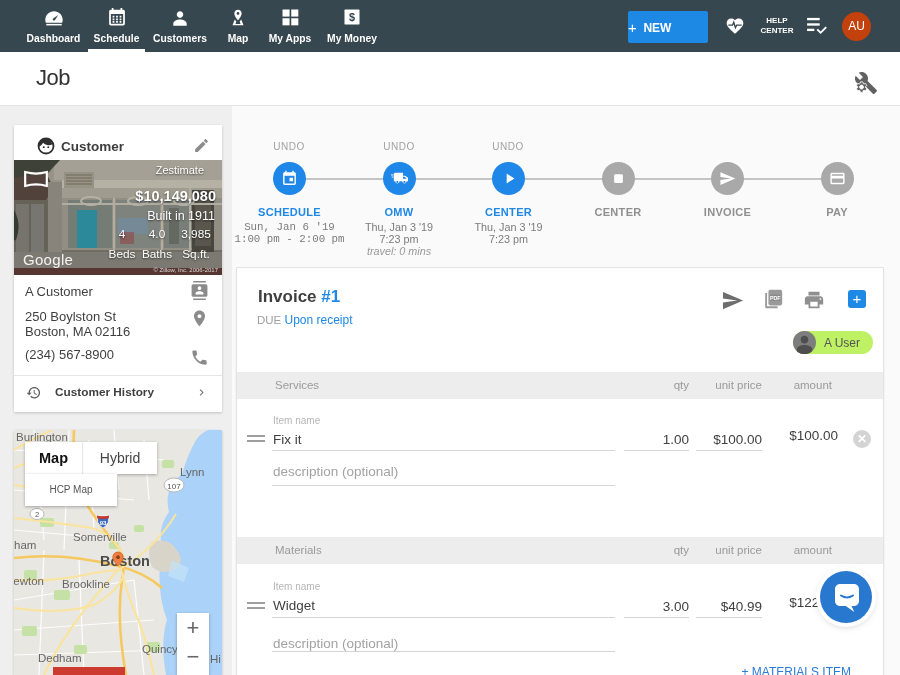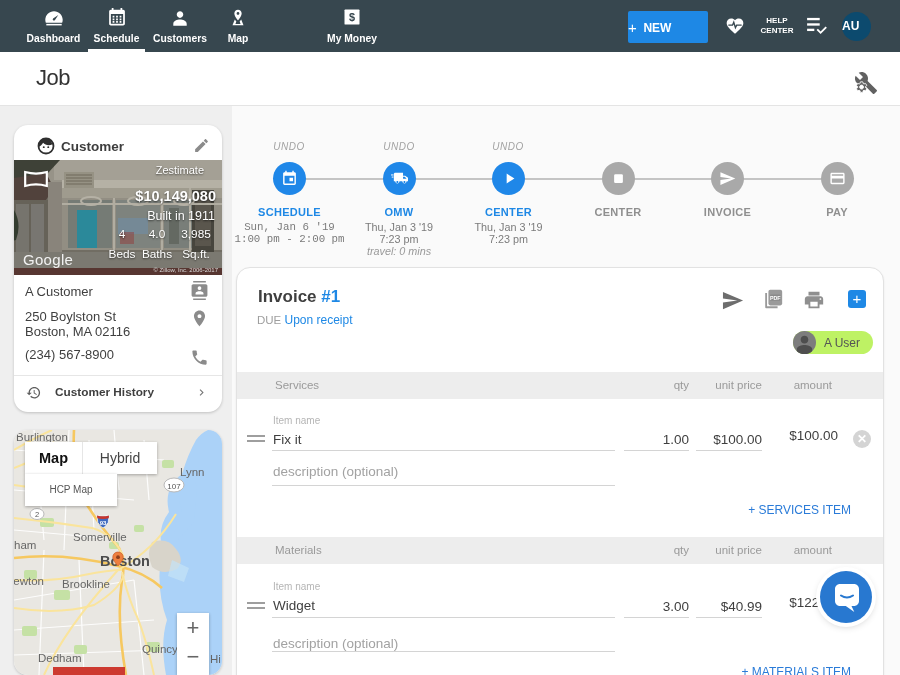--- a/index.html
+++ b/index.html
@@ -7,41 +7,41 @@
 #page { position:relative; width:900px; height:675px; }
 
 
 #nav { position:absolute; top:0; left:0; width:900px; height:52px; background:#37474f; }
 .tab { position:absolute; top:0; height:52px; color:#fff; text-align:center; }
 .tab .ticon { position:absolute; top:7px; left:50%; transform:translateX(-50%); }
 .tab .tlabel { position:absolute; bottom:8.5px; width:100%; font-size:10.3px; font-weight:bold; letter-spacing:0; }
 .tab.active::after { content:""; position:absolute; bottom:0; left:0; width:100%; height:3px; background:#fff; }
 #newbtn { position:absolute; left:628px; top:11px; width:80px; height:32px; background:#1e88e5; border-radius:2px; color:#fff; font-size:12px; font-weight:bold; line-height:32px; }
 #helpcenter { position:absolute; left:755px; top:16px; width:44px; color:#fff; font-size:8px; font-weight:bold; text-align:center; line-height:10px; }
-#avatar { position:absolute; left:842px; top:12px; width:29px; height:29px; border-radius:50%; background:#0c4a6e; color:#fff; font-size:12px; font-weight:bold; line-height:29px; }
+#avatar { position:absolute; left:842px; top:12px; width:29px; height:29px; border-radius:50%; background:#c2410c; color:#fff; font-size:12px; font-weight:normal; text-align:center; line-height:29px; }
 
 
 #jobbar { position:absolute; top:52px; left:0; width:900px; height:54px; background:#fff; border-bottom:1px solid #e4e4e4; }
 #jobtitle { position:absolute; left:36px; top:13px; font-size:22px; letter-spacing:-0.5px; color:#333; }
 
 
 #leftcol { position:absolute; top:106px; left:0; width:232px; height:569px; background:#efefef; }
-.card { position:absolute; background:#fff; border-radius:14px; box-shadow:0 1px 3px rgba(0,0,0,0.2); }
+.card { position:absolute; background:#fff; border-radius:1px; box-shadow:0 1px 3px rgba(0,0,0,0.2); }
 #custcard { left:14px; top:19px; width:208px; height:287px; }
 #mapcard { left:14px; top:324px; width:208px; height:245px; overflow:hidden; }
 
 
 .cc-header { position:absolute; top:0; left:0; width:208px; height:35px; }
 .cc-title { position:absolute; left:47px; top:14px; font-size:13.5px; font-weight:bold; color:#3d3d3d; }
 .cc-row { position:absolute; left:11px; font-size:13px; color:#3f3f3f; }
 .cc-icon { position:absolute; right:13px; color:#8b8b8b; }
 .cc-photo { position:absolute; top:35px; left:0; width:208px; height:115px; overflow:hidden; }
 
 
-.tl-undo { position:absolute; top:141px; width:60px; text-align:center; font-size:10px; color:#a2a2a2; letter-spacing:0.5px;font-style:italic; }
+.tl-undo { position:absolute; top:141px; width:60px; text-align:center; font-size:10px; color:#a2a2a2; letter-spacing:0.5px; }
 .tl-line { position:absolute; top:178px; height:1.6px; background:#c4c4c4; }
 .tl-circle { position:absolute; top:162px; width:33px; height:33px; border-radius:50%; }
 .tl-blue { background:#1f87e8; }
 .tl-gray { background:#a9a9a9; }
 .tl-label { position:absolute; top:206px; width:120px; text-align:center; font-size:11px; font-weight:bold; letter-spacing:0.3px; }
 .tl-sub { position:absolute; width:120px; text-align:center; font-size:10.8px; color:#7b7b7b; line-height:12px; }
 
 
 #invcard { left:236px; top:267px; width:648px; height:443px; border:1px solid #e2e2e2; box-shadow:0 1px 2px rgba(0,0,0,0.08); }
 .band { position:absolute; left:0; width:646px; height:27px; background:#ededed; color:#9a9a9a; font-size:11.5px; }
@@ -78,20 +78,31 @@
       <svg class="ticon" width="24" height="23" viewBox="0 0 24 24">
           <path fill="#fff" d="M12 11.4c1.9 0 3.4-1.55 3.4-3.45S13.9 4.5 12 4.5 8.6 6.05 8.6 7.95 10.1 11.4 12 11.4zm0 1.7c-2.9 0-7 1.45-7 4.35V19.5h14v-2.05c0-2.9-4.1-4.35-7-4.35z"></path>
         </svg>
       <div class="tlabel">Customers</div>
     </div>
     <div class="tab" style="left:216px;width:44px;">
       <svg class="ticon" width="22" height="22" viewBox="0 0 24 24">
           <path fill="#fff" d="M12 3c-2.2 0-4 1.8-4 4 0 3 4 7.5 4 7.5S16 10 16 7c0-2.2-1.8-4-4-4zm0 5.5c-.83 0-1.5-.67-1.5-1.5s.67-1.5 1.5-1.5 1.5.67 1.5 1.5-.67 1.5-1.5 1.5zM8.5 13.5L6 20h12l-2.5-6.5-1.7 2.3 1 2.7H9.2l1-2.7z"></path>
         </svg>
       <div class="tlabel">Map</div>
+    </div>
+    <div class="tab" style="left:262px;width:56px;">
+      <svg class="ticon" width="20" height="20" viewBox="0 0 24 24">
+          <g fill="#fff">
+            <rect x="3" y="3" width="8.5" height="8.5"></rect>
+            <rect x="13.5" y="3" width="8.5" height="8.5"></rect>
+            <rect x="3" y="13.5" width="8.5" height="8.5"></rect>
+            <rect x="13.5" y="13.5" width="8.5" height="8.5"></rect>
+          </g>
+        </svg>
+      <div class="tlabel">My Apps</div>
     </div>
     <div class="tab" style="left:322px;width:60px;">
       <svg class="ticon" width="20" height="20" viewBox="0 0 24 24">
           <rect fill="#fff" x="3" y="3" width="18" height="18" rx="1"></rect>
           <text x="12" y="17" text-anchor="middle" font-family="Liberation Sans" font-size="13" font-weight="bold" fill="#37474f">$</text>
         </svg>
       <div class="tlabel">My Money</div>
     </div>
     <div id="newbtn"><span style="font-size:15px;font-weight:normal;position:relative;top:1px;">+</span>&nbsp;&nbsp;NEW</div>
     <svg style="position:absolute;left:725px;top:16px;" width="20" height="20" viewBox="0 0 24 24">
@@ -399,21 +410,20 @@
     <div class="itemname" style="left:36px;top:164px;">Fix it</div>
     <div class="fld-line" style="left:35px;top:182px;width:343px;"></div>
     <div class="num" style="left:372px;top:164px;width:80px;">1.00</div>
     <div class="fld-line" style="left:387px;top:182px;width:65px;"></div>
     <div class="num" style="left:445px;top:164px;width:80px;">$100.00</div>
     <div class="fld-line" style="left:459px;top:182px;width:66px;"></div>
     <div class="num" style="left:517px;top:160px;width:84px;">$100.00</div>
     <div style="position:absolute;left:616px;top:162px;width:18px;height:18px;border-radius:50%;background:#d4d4d4;color:#fff;font-size:12px;font-weight:bold;text-align:center;line-height:18px;">✕</div>
     <div class="desc" style="left:36px;top:196px;">description (optional)</div>
     <div class="fld-line" style="left:35px;top:217px;width:343px;"></div>
-    <div class="addlink" style="left:414px;top:235px;width:200px;">+ SERVICES ITEM</div>
     <div class="band" style="top:269px;">
       <span style="left:38px;">Materials</span>
       <span style="left:372px;width:80px;text-align:right;">qty</span>
       <span style="left:445px;width:80px;text-align:right;">unit price</span>
       <span style="left:515px;width:80px;text-align:right;">amount</span>
     </div>
     <div style="position:absolute;left:10px;top:334px;width:18px;height:7px;border-top:2px solid #9e9e9e;border-bottom:2px solid #9e9e9e;"></div>
     <div class="itemlabel" style="left:36px;top:313px;">Item name</div>
     <div class="itemname" style="left:36px;top:330px;">Widget</div>
     <div class="fld-line" style="left:35px;top:349px;width:343px;"></div>

